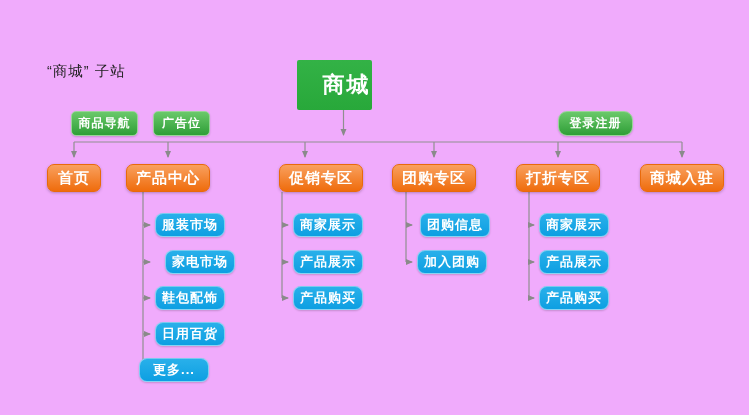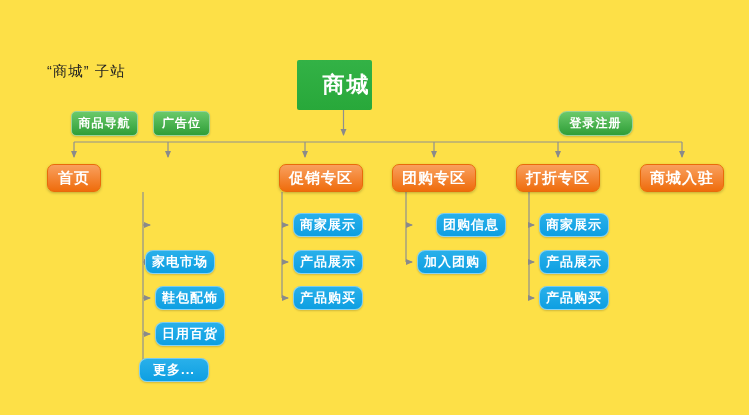--- a/index.html
+++ b/index.html
@@ -1,17 +1,17 @@
 <!DOCTYPE html>
 <html><head>
 <meta charset="utf-8">
 <style>
   html,body{margin:0;padding:0;background:#fff;}
   .stage{
-    position:relative;width:749px;height:415px;background:#fde047;overflow:hidden;
+    position:relative;width:749px;height:415px;background:#f0abfc;overflow:hidden;
     font-family:"Liberation Sans","DejaVu Sans",sans-serif;
   }
   .stage svg{position:absolute;left:0;top:0;width:749px;height:415px;}
   .node{
     position:absolute;display:flex;align-items:center;justify-content:center;
     color:#fff;font-weight:bold;box-sizing:border-box;white-space:nowrap;
   }
   .root-node{
     width:75px;height:50px;font-size:22px;letter-spacing:2px;
     background:linear-gradient(#33b246,#28a83a);border-radius:2px;padding-left:24px;
@@ -90,34 +90,36 @@
 
   <div class="diagram-title">“商城” 子站</div>
 
   <div class="node root-node" style="left:297px;top:60px;">商城</div>
 
   <div class="node green-btn" style="left:71px;top:111px;width:67px;">商品导航</div>
   <div class="node green-btn" style="left:153px;top:111px;width:57px;">广告位</div>
   <div class="node green-btn" style="left:558px;top:111px;width:75px;border-radius:9px;">登录注册</div>
 
   <div class="node orange-node" style="left:47px;top:164px;width:54px;">首页</div>
+  <div class="node orange-node" style="left:126px;top:164px;width:84px;">产品中心</div>
   <div class="node orange-node" style="left:279px;top:164px;width:84px;">促销专区</div>
   <div class="node orange-node" style="left:392px;top:164px;width:84px;">团购专区</div>
   <div class="node orange-node" style="left:516px;top:164px;width:84px;">打折专区</div>
   <div class="node orange-node" style="left:640px;top:164px;width:84px;">商城入驻</div>
 
-  <div class="node blue-node" style="left:145px;top:250px;">家电市场</div>
+  <div class="node blue-node" style="left:155px;top:213px;">服装市场</div>
+  <div class="node blue-node" style="left:165px;top:250px;">家电市场</div>
   <div class="node blue-node" style="left:155px;top:286px;">鞋包配饰</div>
   <div class="node blue-node" style="left:155px;top:322px;">日用百货</div>
   <div class="node blue-node" style="left:139px;top:358px;">更多...</div>
 
   <div class="node blue-node" style="left:293px;top:213px;">商家展示</div>
   <div class="node blue-node" style="left:293px;top:250px;">产品展示</div>
   <div class="node blue-node" style="left:293px;top:286px;">产品购买</div>
 
-  <div class="node blue-node" style="left:436px;top:213px;">团购信息</div>
+  <div class="node blue-node" style="left:420px;top:213px;border-radius:7px;">团购信息</div>
   <div class="node blue-node" style="left:417px;top:250px;">加入团购</div>
 
   <div class="node blue-node" style="left:539px;top:213px;">商家展示</div>
   <div class="node blue-node" style="left:539px;top:250px;">产品展示</div>
   <div class="node blue-node" style="left:539px;top:286px;">产品购买</div>
 
 </div>
 
 </body></html>

